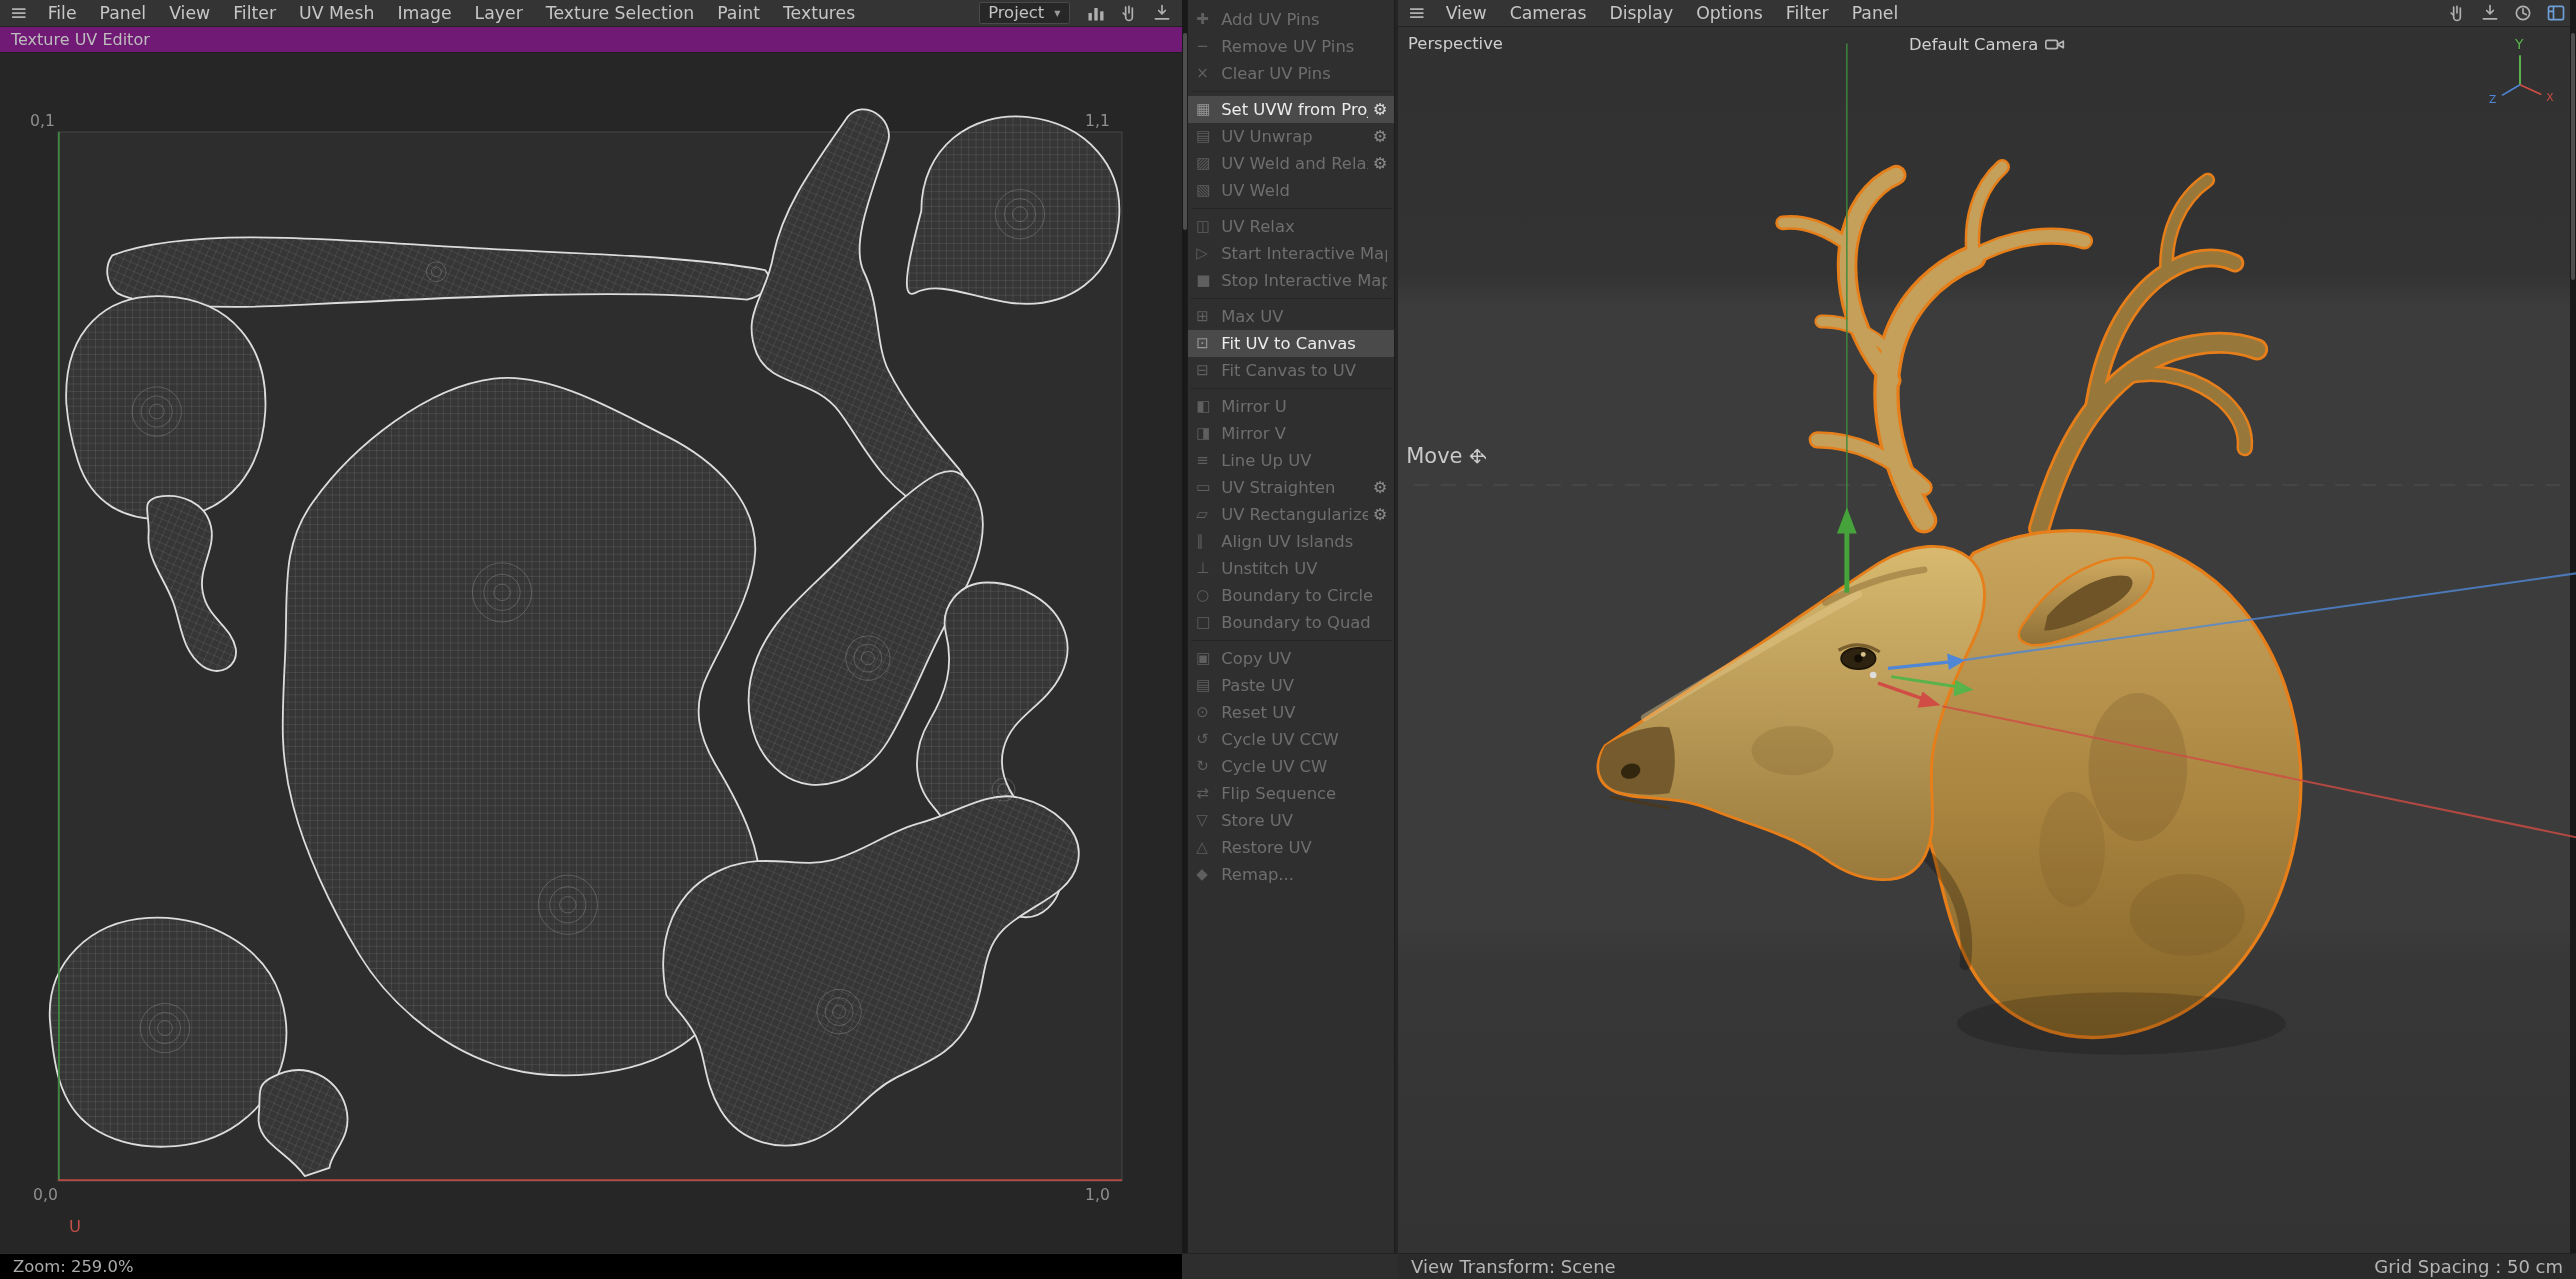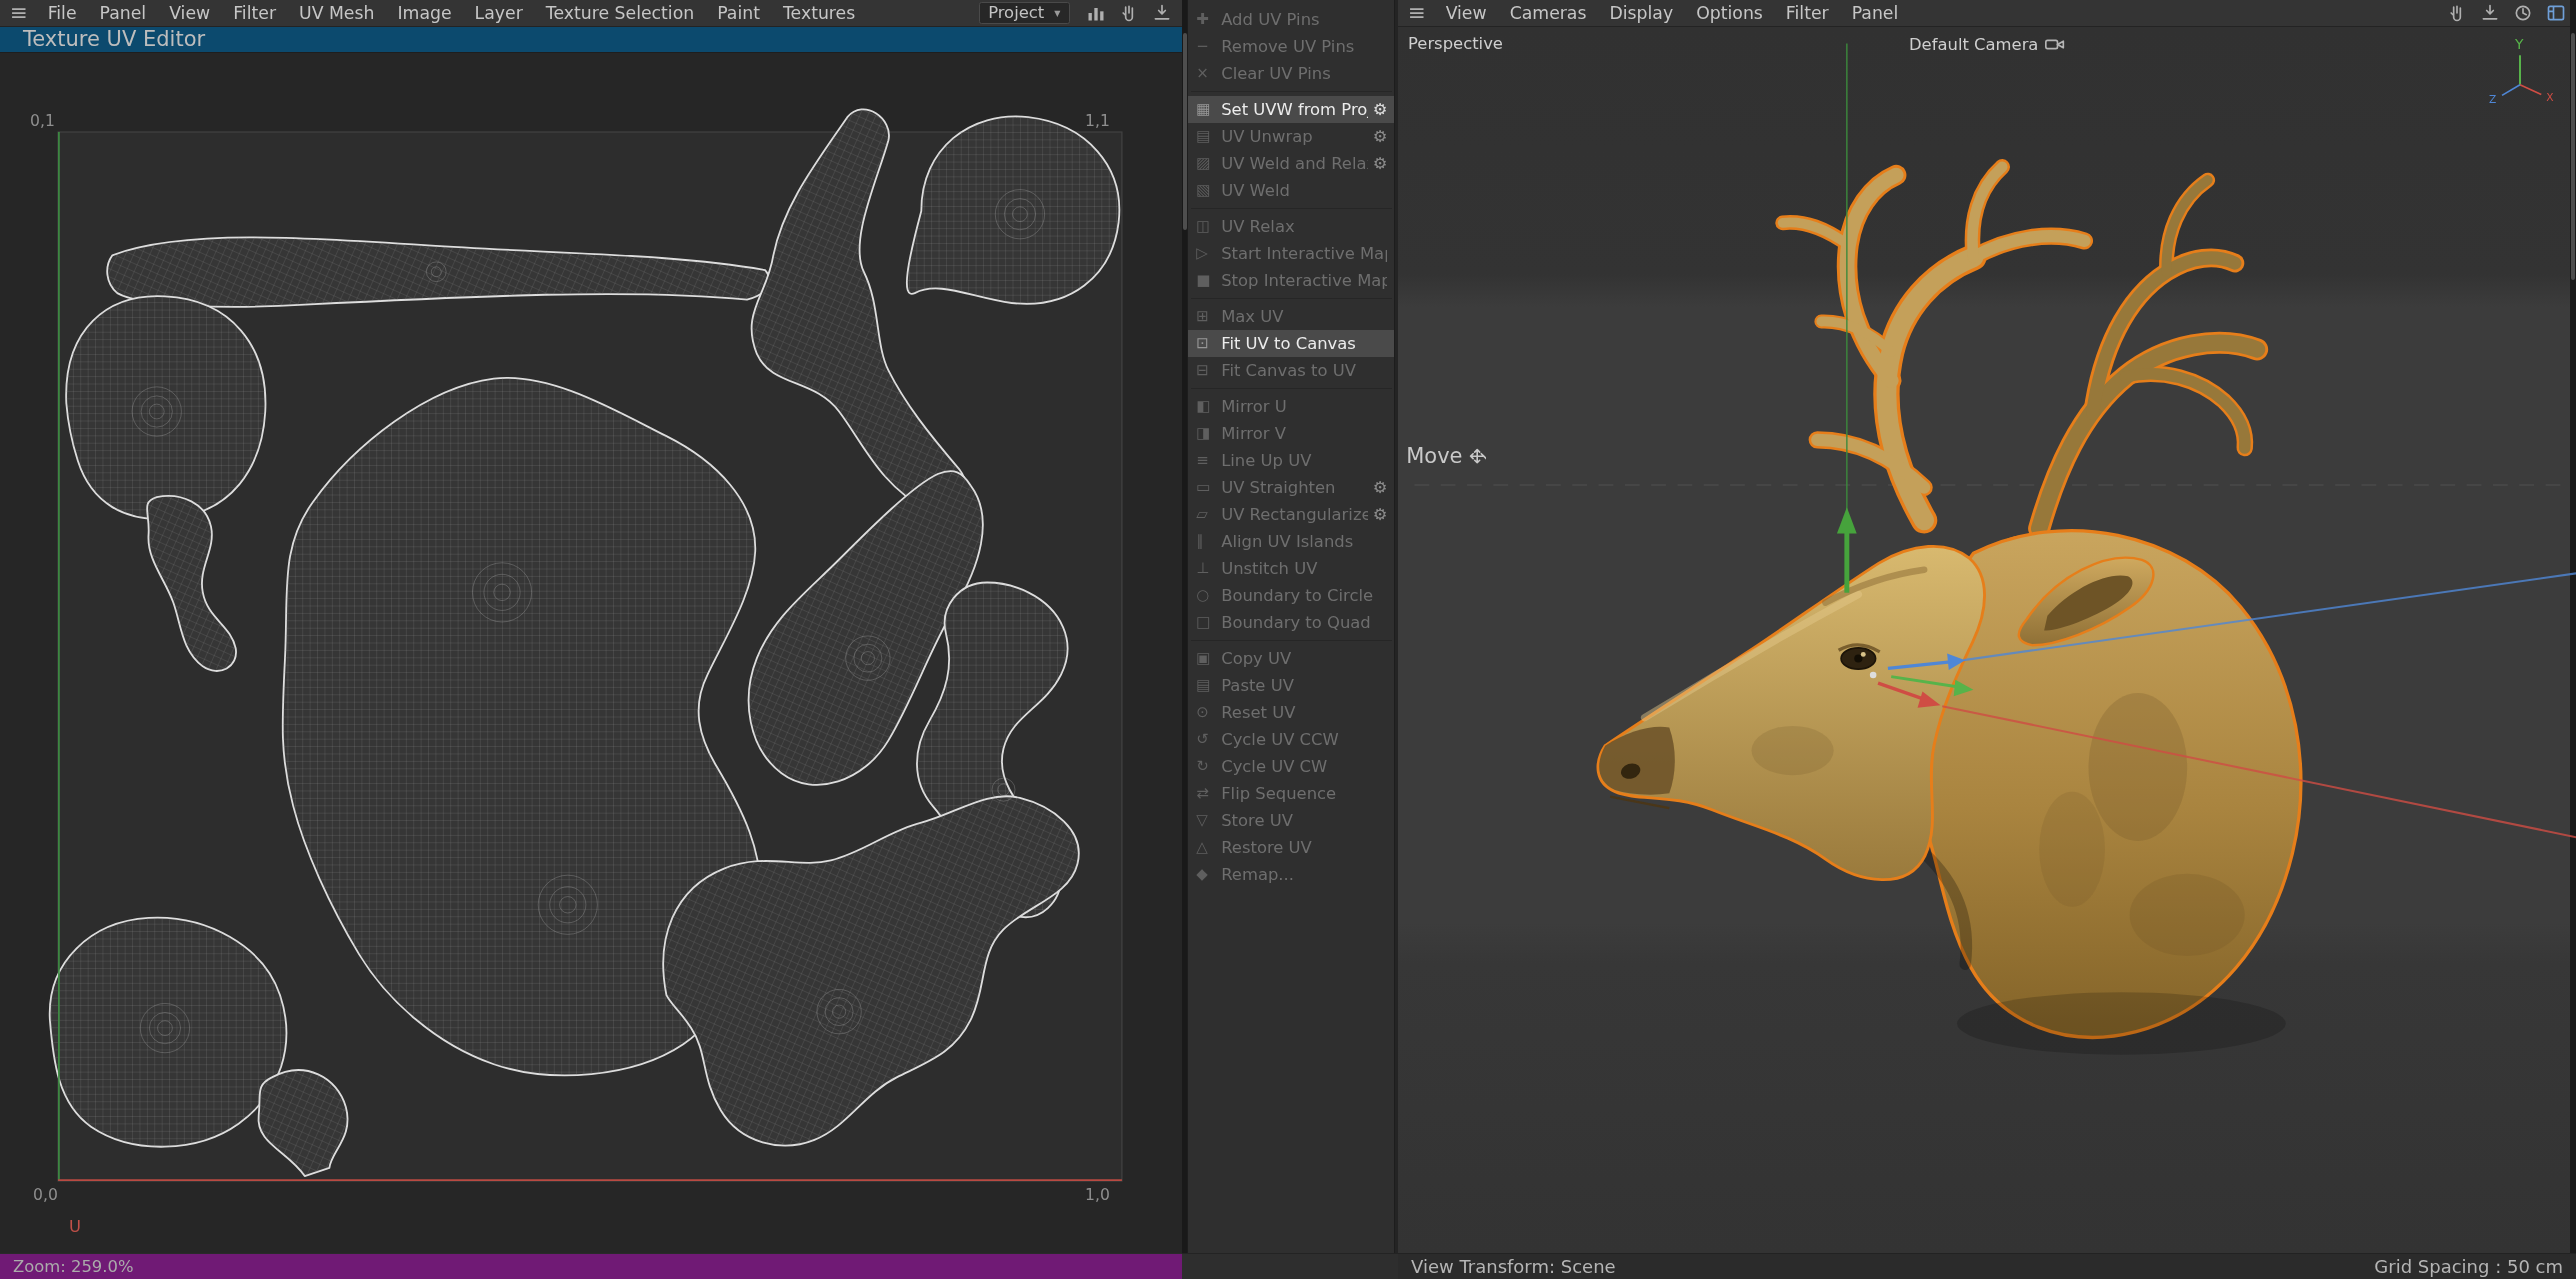--- a/index.html
+++ b/index.html
@@ -13,21 +13,21 @@
   .menubar-items { display:flex; align-items:center; }
   .menu-item { padding:0 11.5px; font-size:17.3px; color:#c6c6c6; white-space:nowrap; }
   .mb-spacer { flex:1; }
   .project-select { display:flex; align-items:center; gap:10px; background:#272727; border:0.8px solid #4a4a4a; border-radius:2.5px; height:21.4px; padding:0 8.2px; font-size:16.4px; color:#c3c3c3; }
   .caret { font-size:12.3px; color:#9a9a9a; }
   .tool-icons { display:flex; align-items:center; gap:13px; margin-left:16.4px; }
   .ticon { display:flex; align-items:center; }
 
   
   .left-panel { position:absolute; left:0; top:0; width:1182px; height:1279px; background:#2b2b2b; }
-  .panel-title { height:25.5px; background:#0c4a6e; border-bottom:0.8px solid #1e1e1e; display:flex; align-items:center; padding-left:23px; font-size:21px; color:#bdbdbd; }
+  .panel-title { height:25.5px; background:#701a75; border-bottom:0.8px solid #1e1e1e; display:flex; align-items:center; padding-left:11px; font-size:16px; color:#bdbdbd; }
   .uv-area { position:absolute; top:53px; left:0; right:0; bottom:26px; background:#262626; overflow:hidden; }
   .uv-square-svg { position:absolute; left:58px; top:79px; overflow:visible; }
   .uv-label { position:absolute; font-size:15.6px; color:#8f8f8f; }
   .uv-label.u-axis { color:#c05048; font-size:16.4px; }
 
   
   .vscroll { position:absolute; top:0; width:5.8px; height:1279px; background:#191919; }
   .vscroll .thumb { position:absolute; left:0.8px; width:4.1px; border-radius:2.5px; background:#4e4e4e; }
 
   
@@ -48,21 +48,21 @@
   .vp-canvas { position:absolute; top:27px; left:0; right:0; bottom:26px; overflow:hidden;
     background:linear-gradient(#313131 0px,#333333 247px,#3c3c3c 280px,#3c3c3c 896px,#373737 937px,#333333 100%); }
   .vp-label { position:absolute; font-size:16.4px; color:#cfcfcf; z-index:5; }
   .vp-cam { position:absolute; top:8.2px; left:50%; transform:translateX(-50%); display:flex; align-items:center; gap:6.6px; z-index:5; }
   .move-hint { position:absolute; left:8.2px; top:417px; display:flex; align-items:center; gap:6.6px; font-size:21px; color:#c9c9c9; z-index:5; }
   .scene { position:absolute; left:0; top:0; z-index:1; }
   .mini-axis { position:absolute; right:15px; top:6.6px; z-index:5; }
 
   
   .bottom-bar { position:absolute; left:0; bottom:0; height:26px; width:2576px; display:flex; z-index:10; }
-  .bb-left { width:1182px; background:#701a75; border-top:0.8px solid #2a2a2a; display:flex; align-items:center; padding-left:13px; font-size:16.4px; color:#ababab; }
+  .bb-left { width:1182px; background:#000000; border-top:0.8px solid #2a2a2a; display:flex; align-items:center; padding-left:13px; font-size:16.4px; color:#ababab; }
   .bb-mid { width:216px; background:#2e2e2e; border-top:0.8px solid #232323; }
   .bb-right { flex:1; background:#2b2b2b; border-top:0.8px solid #222; display:flex; align-items:center; justify-content:space-between; padding:0 13px; font-size:18px; color:#b5b5b5; }
 
   svg text { font-family:"DejaVu Sans","Liberation Sans",sans-serif; }
 </style>
 </head>
 <body>
 
 <div class="app">
 

